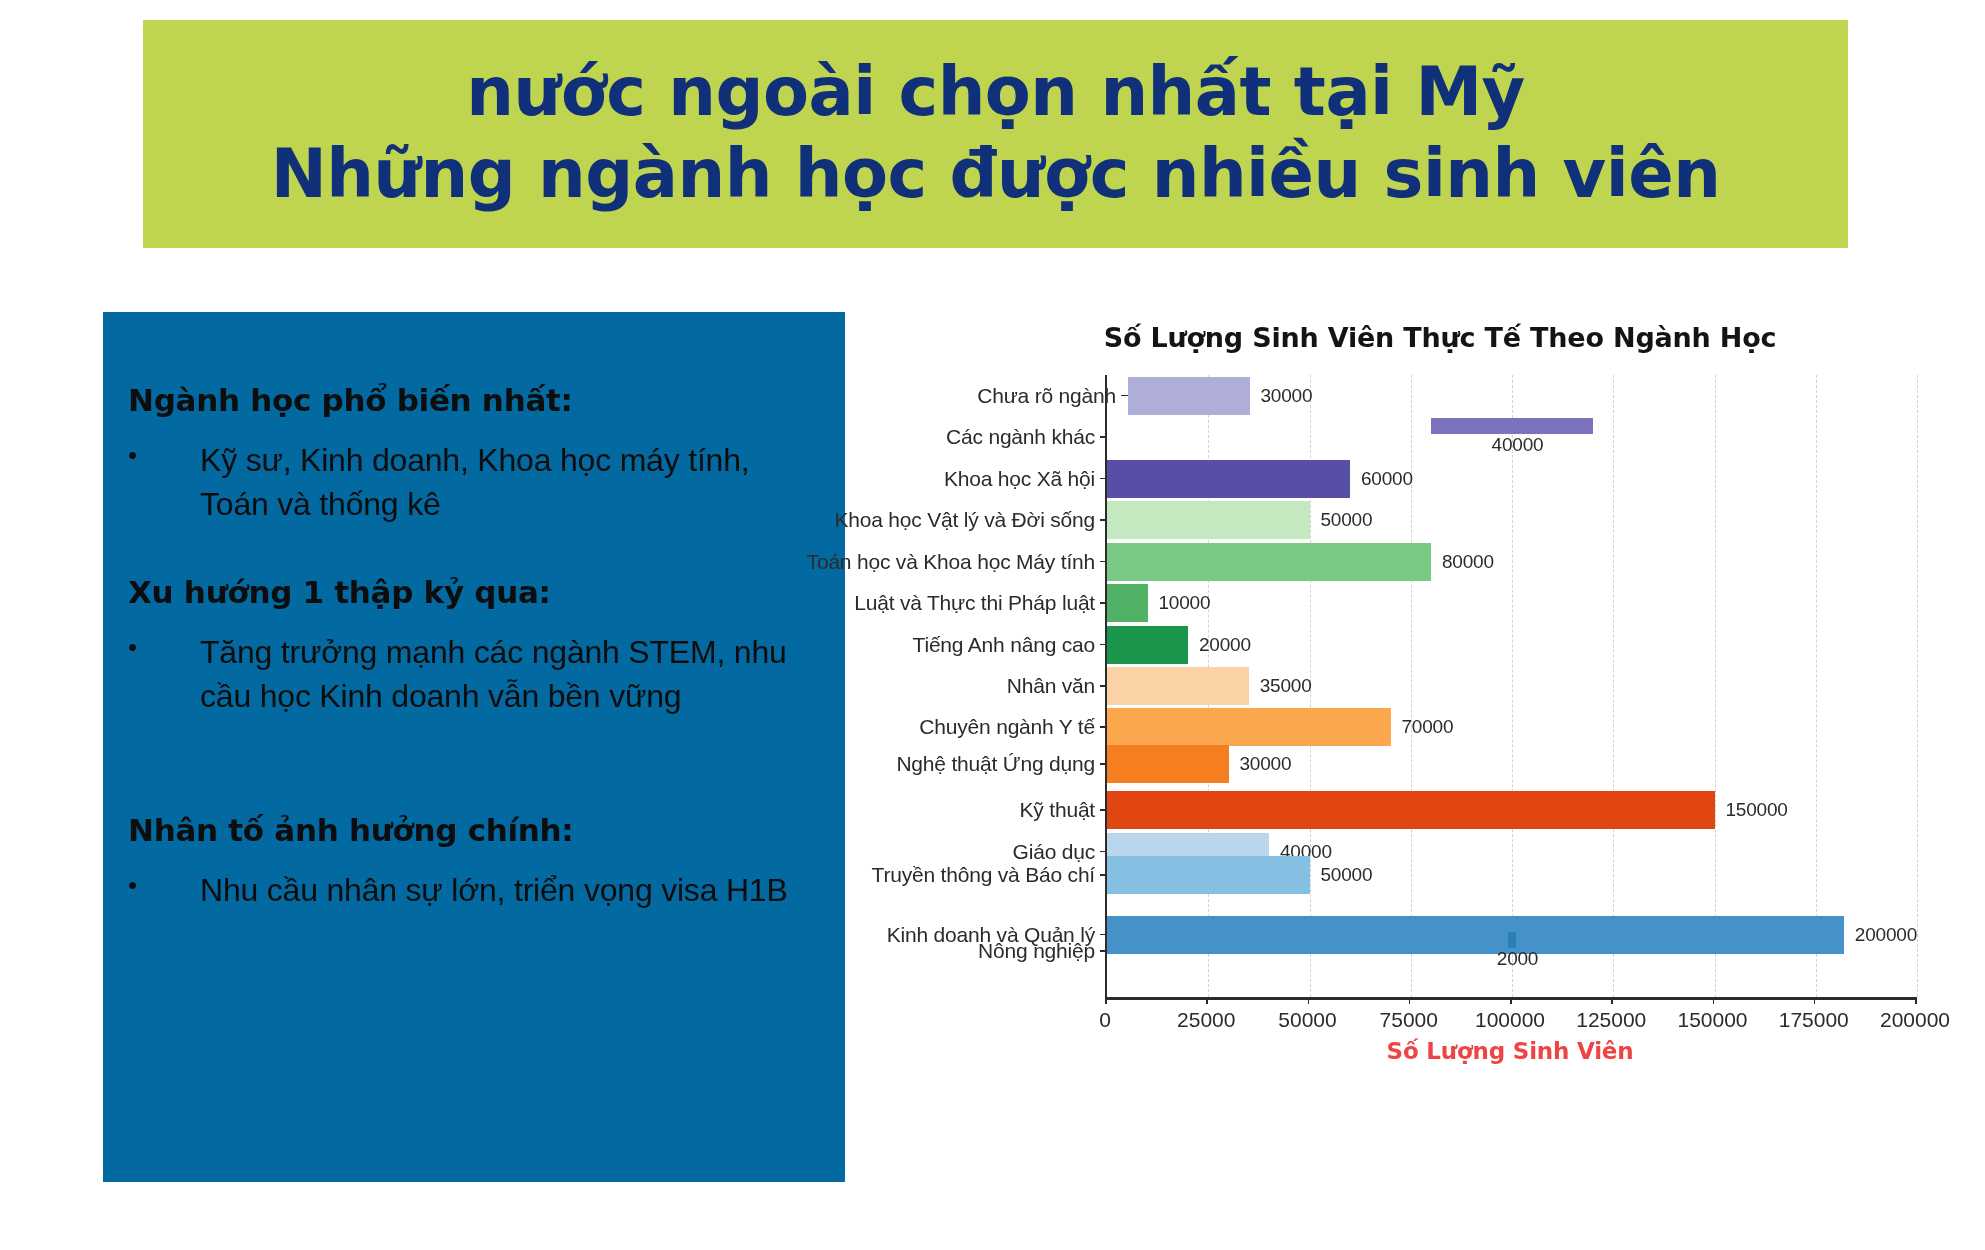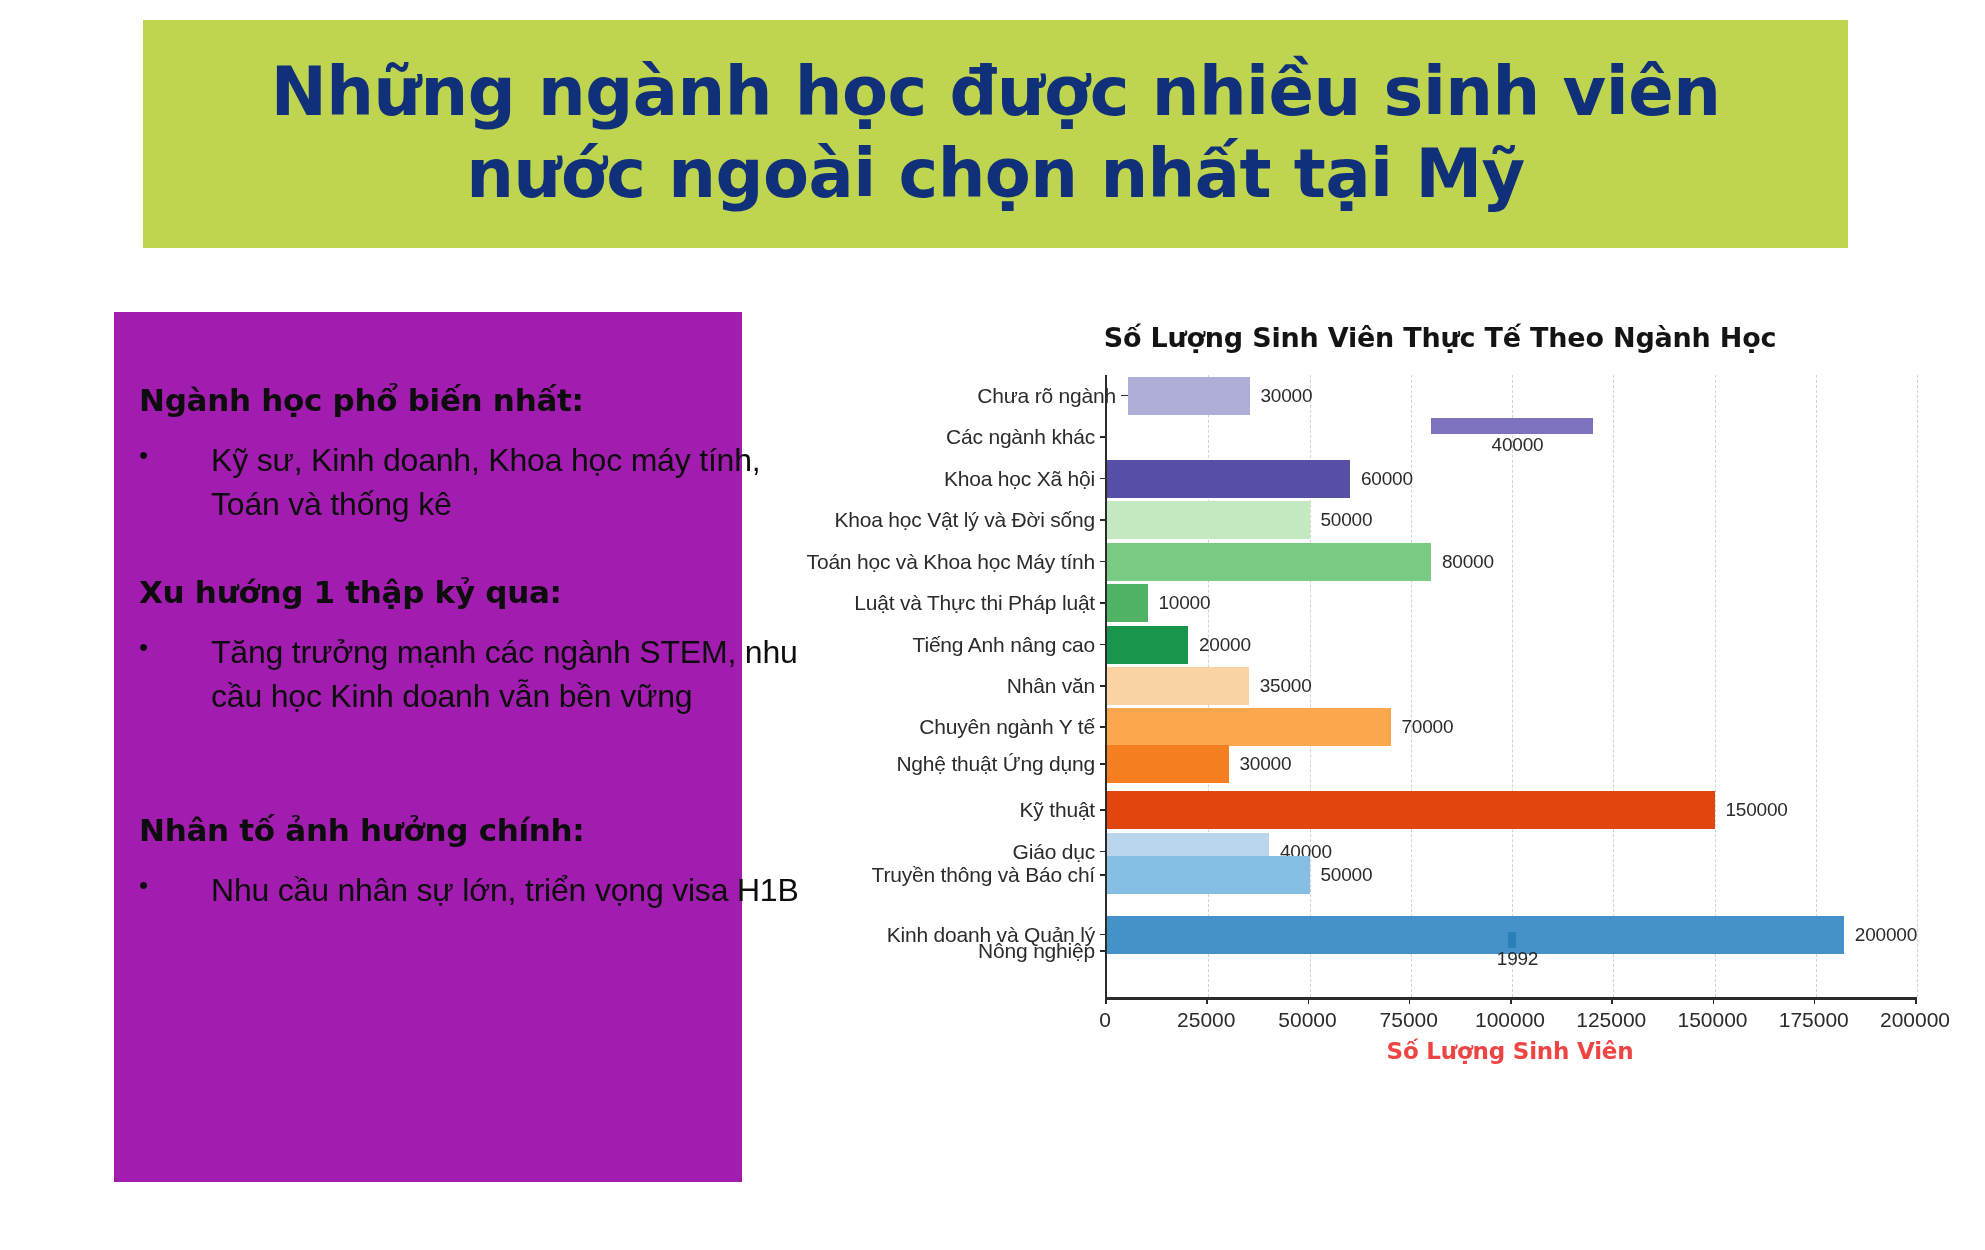--- a/index.html
+++ b/index.html
@@ -34,25 +34,25 @@
     font-size: 67px;
     line-height: 1.22;
     text-align: center;
     letter-spacing: -0.5px;
     width: 1560px;
   }
 
   
   #info-panel {
     position: absolute;
-    left: 114px;
+    left: 103px;
     top: 312px;
-    width: 628px;
+    width: 742px;
     height: 870px;
-    background: #a21caf;
+    background: #0369a1;
   }
   .info-block {
     position: absolute;
     left: 0;
     width: 735px;
   }
   .info-heading {
     font-family: "DejaVu Sans", sans-serif;
     font-weight: bold;
     font-size: 31px;
@@ -194,22 +194,22 @@
     font-size: 23px;
     color: #ef4444;
     letter-spacing: -0.2px;
   }
 </style>
 </head>
 <body>
 
 <div id="title-banner">
   <div id="title-text">
+    <div>nước ngoài chọn nhất tại Mỹ</div>
     <div>Những ngành học được nhiều sinh viên</div>
-    <div>nước ngoài chọn nhất tại Mỹ</div>
   </div>
 </div>
 
 <div id="info-panel">
     <div class="info-block" style="top: 70px;">
       <div class="info-heading">Ngành học phổ biến nhất:</div>
       <div class="info-bullet-row">
         <div class="info-bullet-dot">•</div>
         <div class="info-bullet-text">Kỹ sư, Kinh doanh, Khoa học máy tính, Toán và thống kê</div>
       </div>
@@ -322,21 +322,21 @@
       <div class="bar-row" style="top: 540.8px; width: 810px;">
         <div class="cat-label">Kinh doanh và Quản lý</div>
         <div class="tick-mark"></div>
         <div class="bar" style="width: 810px; background: rgb(68, 146, 200);"></div>
         <div class="bar-value">200000</div>
       </div>
       <div class="bar-row" style="top: 557px; width: 810px; flex-direction: column;">
         <div class="cat-label">Nông nghiệp</div>
         <div class="tick-mark"></div>
         <div class="bar" style="width: 8.1px; background: rgb(42, 127, 184);"></div>
-        <div class="bar-value">1992</div>
+        <div class="bar-value">2000</div>
       </div>
     </div>
   <div id="x-axis">
       <div class="x-tick" style="left: 0px;"></div>
       <div class="x-tick-label" style="left: 0px;">0</div>
       <div class="x-tick" style="left: 101.25px;"></div>
       <div class="x-tick-label" style="left: 101.25px;">25000</div>
       <div class="x-tick" style="left: 202.5px;"></div>
       <div class="x-tick-label" style="left: 202.5px;">50000</div>
       <div class="x-tick" style="left: 303.75px;"></div>

